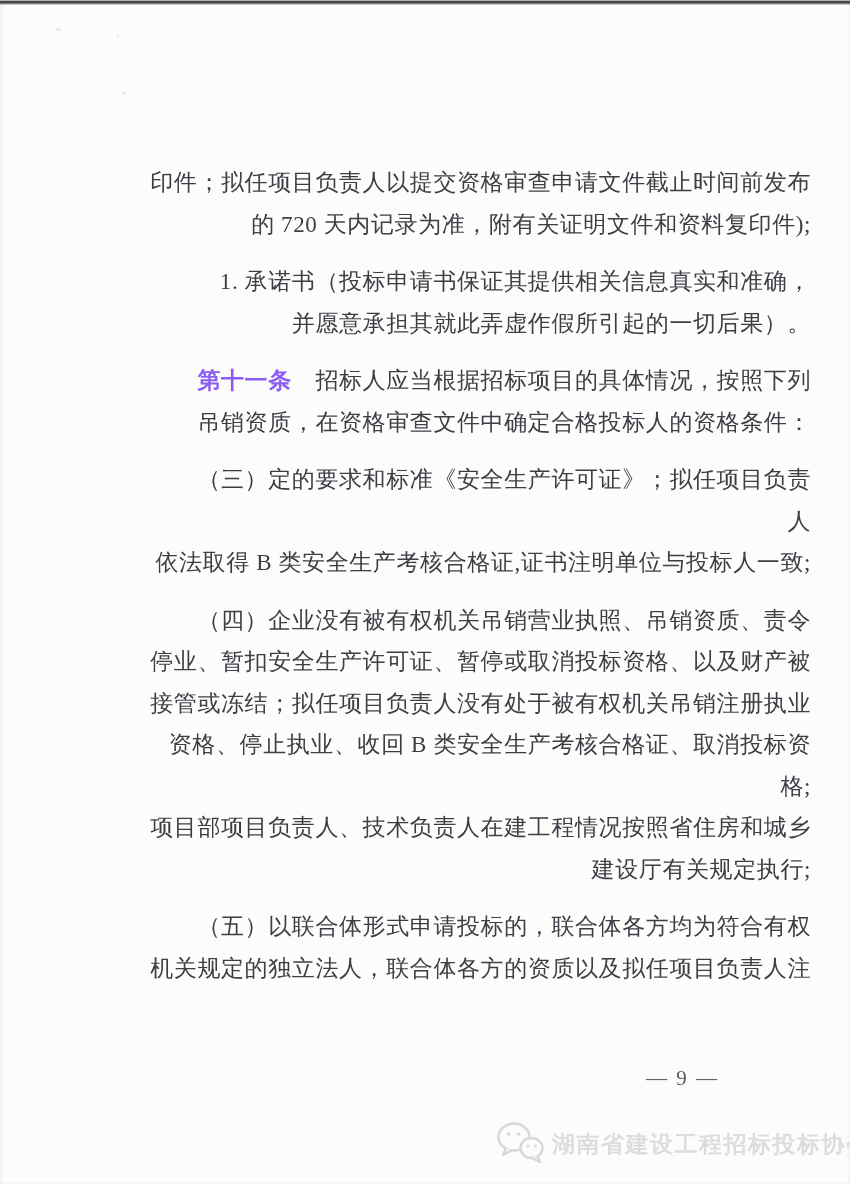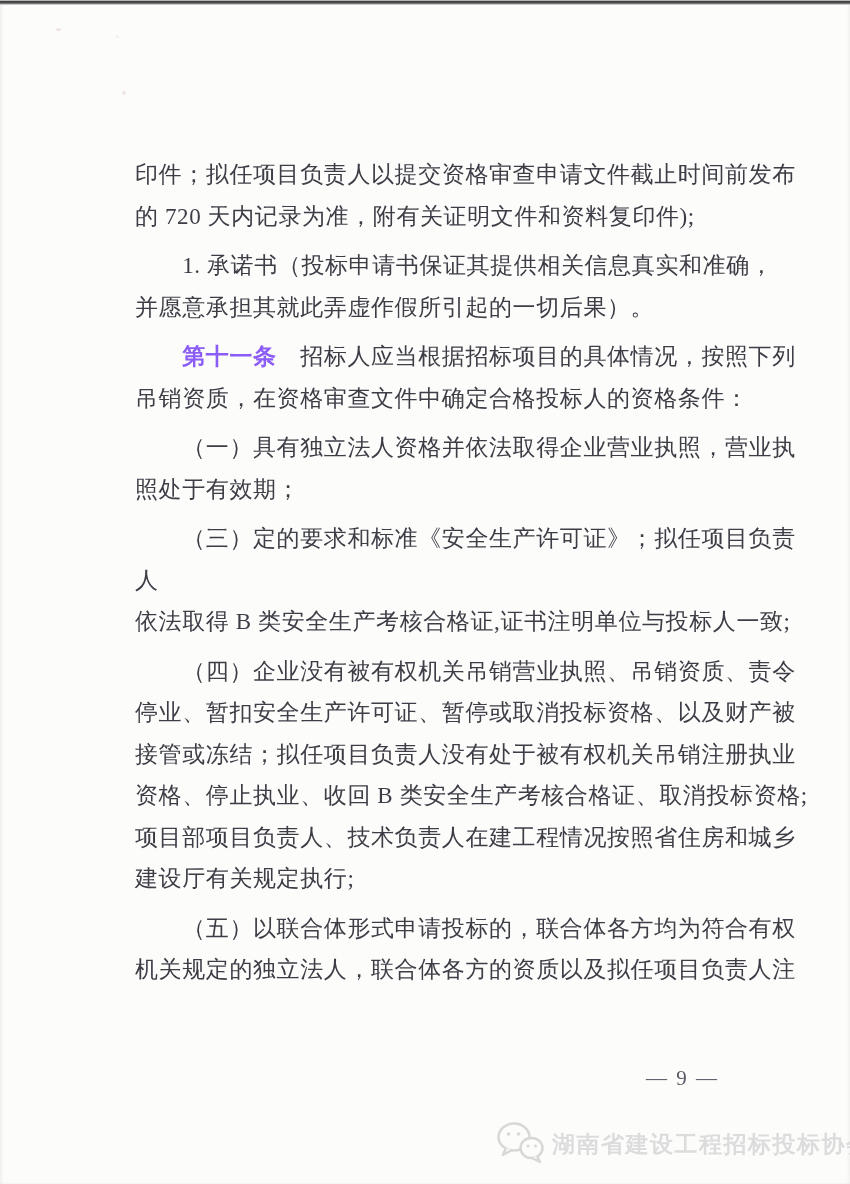--- a/index.html
+++ b/index.html
@@ -29,22 +29,23 @@
   .body-text {
     position: absolute;
     left: 127px; top: 146px;
     width: 700px;
     color: #3d3d46;
     font-size: 23px;
     letter-spacing: 0.6px;
     line-height: 41.5px;
   }
   .body-text p {
-    margin: 8px;
+    margin: 16px;
     white-space: pre-line;
+    text-align: right;
   }
   .body-text span.bold { font-weight: 700; color: #8b5cf6; }
   .page-number {
     position: absolute;
     left: 646px; top: 1066px;
     font-size: 21px;
     letter-spacing: 2px;
     color: #5a5a66;
   }
   .watermark {
@@ -71,22 +72,20 @@
   <div class="speck s2"></div>
   <div class="speck s3"></div>
 
   <main class="body-text" id="doc-body">
       <p><span>印件；拟任项目负责人以提交资格审查申请文件截止时间前发布
 的 720 天内记录为准，附有关证明文件和资料复印件);</span></p>
       <p><span>　　1. 承诺书（投标申请书保证其提供相关信息真实和准确，
 并愿意承担其就此弄虚作假所引起的一切后果）。</span></p>
       <p><span>　　</span><span class="bold">第十一条</span><span>　招标人应当根据招标项目的具体情况，按照下列
 吊销资质，在资格审查文件中确定合格投标人的资格条件：</span></p>
-      <p><span>　　（一）具有独立法人资格并依法取得企业营业执照，营业执
-照处于有效期；</span></p>
       <p><span>　　（三）定的要求和标准《安全生产许可证》；拟任项目负责人
 依法取得 B 类安全生产考核合格证,证书注明单位与投标人一致;</span></p>
       <p><span>　　（四）企业没有被有权机关吊销营业执照、吊销资质、责令
 停业、暂扣安全生产许可证、暂停或取消投标资格、以及财产被
 接管或冻结；拟任项目负责人没有处于被有权机关吊销注册执业
 资格、停止执业、收回 B 类安全生产考核合格证、取消投标资格;
 项目部项目负责人、技术负责人在建工程情况按照省住房和城乡
 建设厅有关规定执行;</span></p>
       <p><span>　　（五）以联合体形式申请投标的，联合体各方均为符合有权
 机关规定的独立法人，联合体各方的资质以及拟任项目负责人注</span></p>

